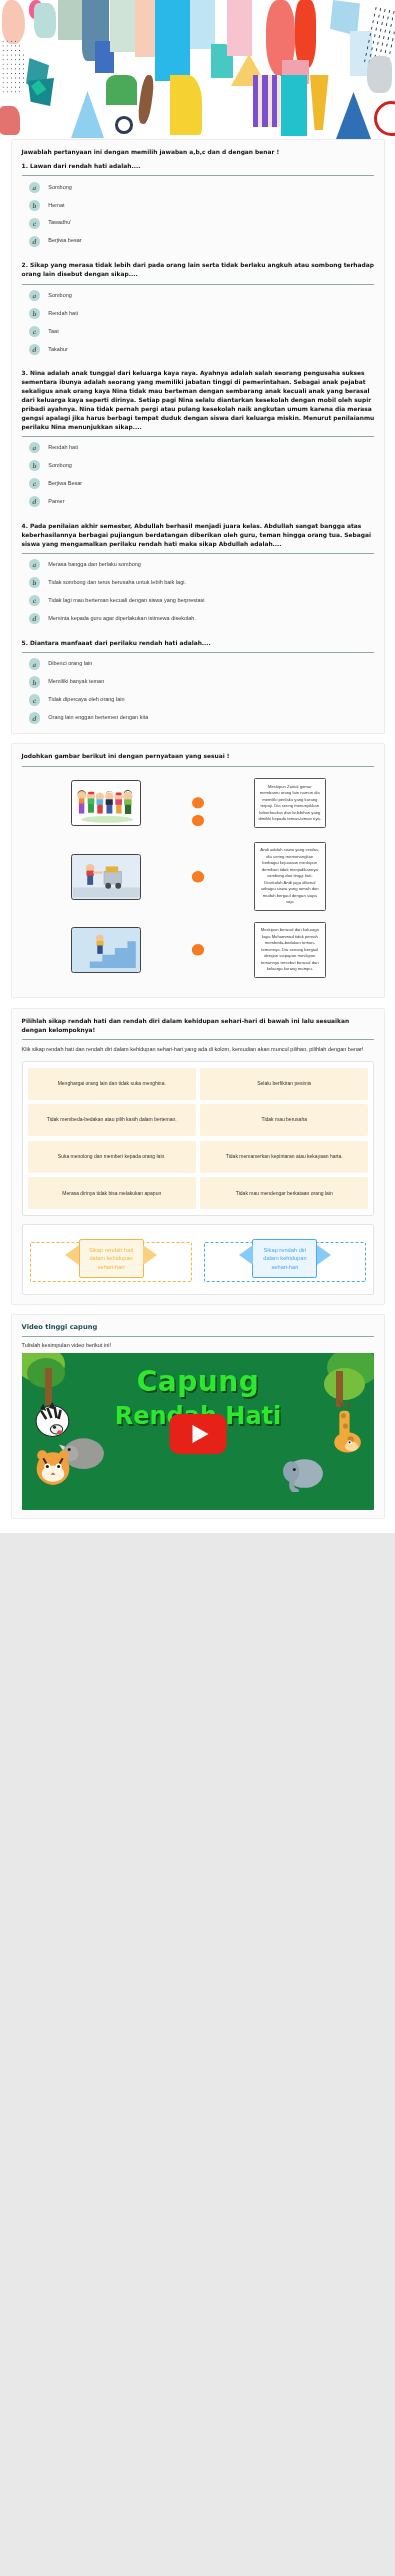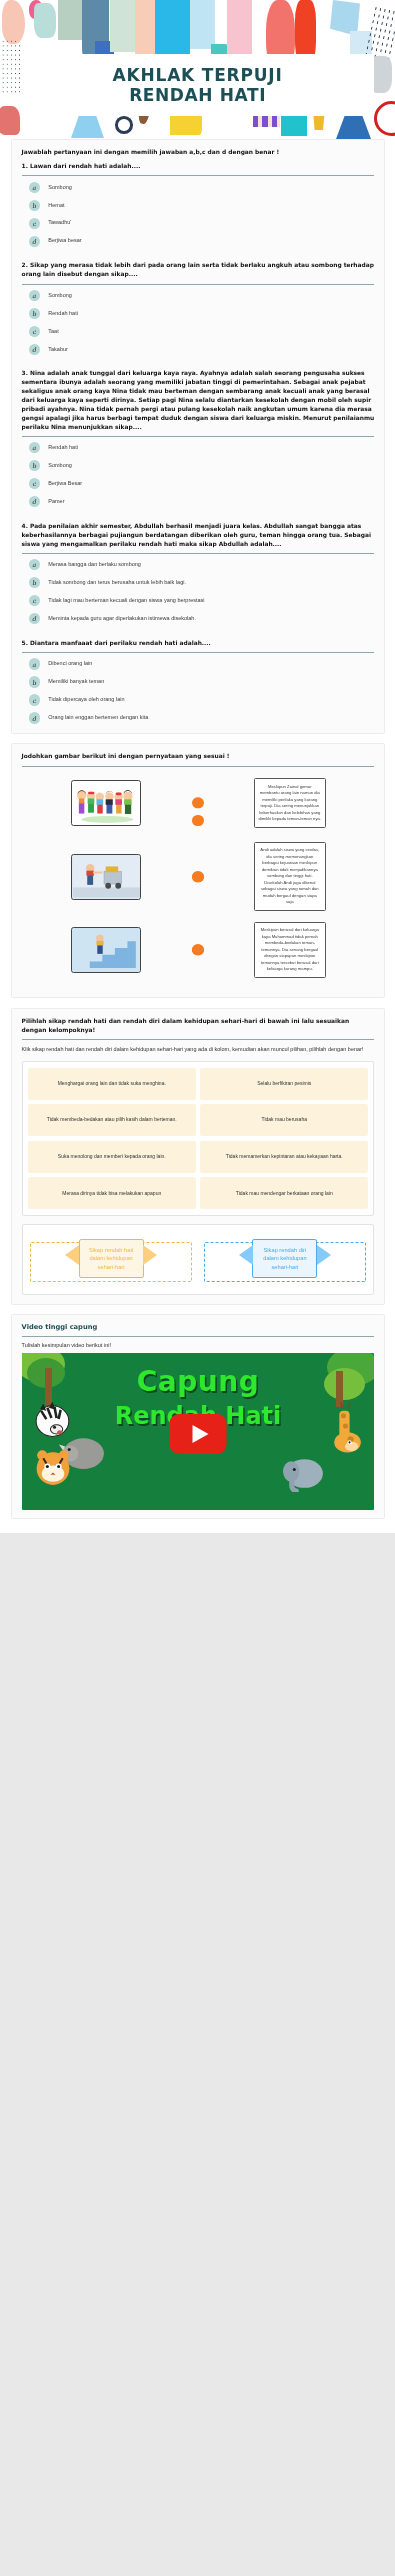--- a/index.html
+++ b/index.html
@@ -314,24 +314,20 @@
     <div class="blob" style="left:115px;top:116px;width:17.5px;height:17.5px;border:3.6px solid #2e3c56;border-radius:50%;"></div>
     <div class="blob" style="left:170px;top:75px;width:32px;height:60px;background:#f6d132;border-radius:0 45% 10% 0;"></div>
     <div class="blob" style="left:253px;top:75px;width:27px;height:52px;background:repeating-linear-gradient(90deg,#7a4fd0 0 5.2px,#f7e3d4 5.2px 9.3px);"></div>
     <div class="blob" style="left:281px;top:75px;width:26px;height:61px;background:#22c2cd;"></div>
     <div class="blob" style="left:310px;top:75px;width:18.5px;height:55px;background:#f0b92d;clip-path:polygon(0 0,100% 0,70% 100%,25% 100%);"></div>
     <div class="blob" style="left:336px;top:92px;width:35px;height:47px;background:#2f6fb5;clip-path:polygon(50% 0,100% 100%,0 100%);"></div>
     <div class="blob" style="left:374px;top:101px;width:35px;height:35px;border:3.6px solid #d1221f;border-radius:50%;"></div>
     <div class="blob" style="left:-2.1px;top:106px;width:21.6px;height:29px;background:#e3736e;border-radius:30% 40% 20% 30%;"></div>
     <div class="blob" style="left:367px;top:56px;width:25px;height:37px;background:#cfd4d8;border-radius:40% 30% 35% 40%;"></div>
 
-    <div class="title-plate">
-      <div class="title-line">AKHLAK TERPUJI</div>
-      <div class="title-line l2">RENDAH HATI</div>
-    </div>
   </div>
 
   <div class="card">
     <div class="intro">Jawablah pertanyaan ini dengan memilih jawaban a,b,c dan d dengan benar !</div>
 
     <div>
       <div class="qtext">1. Lawan dari rendah hati adalah....</div>
       <hr class="rule">
       <div class="options">
         <div class="opt">

